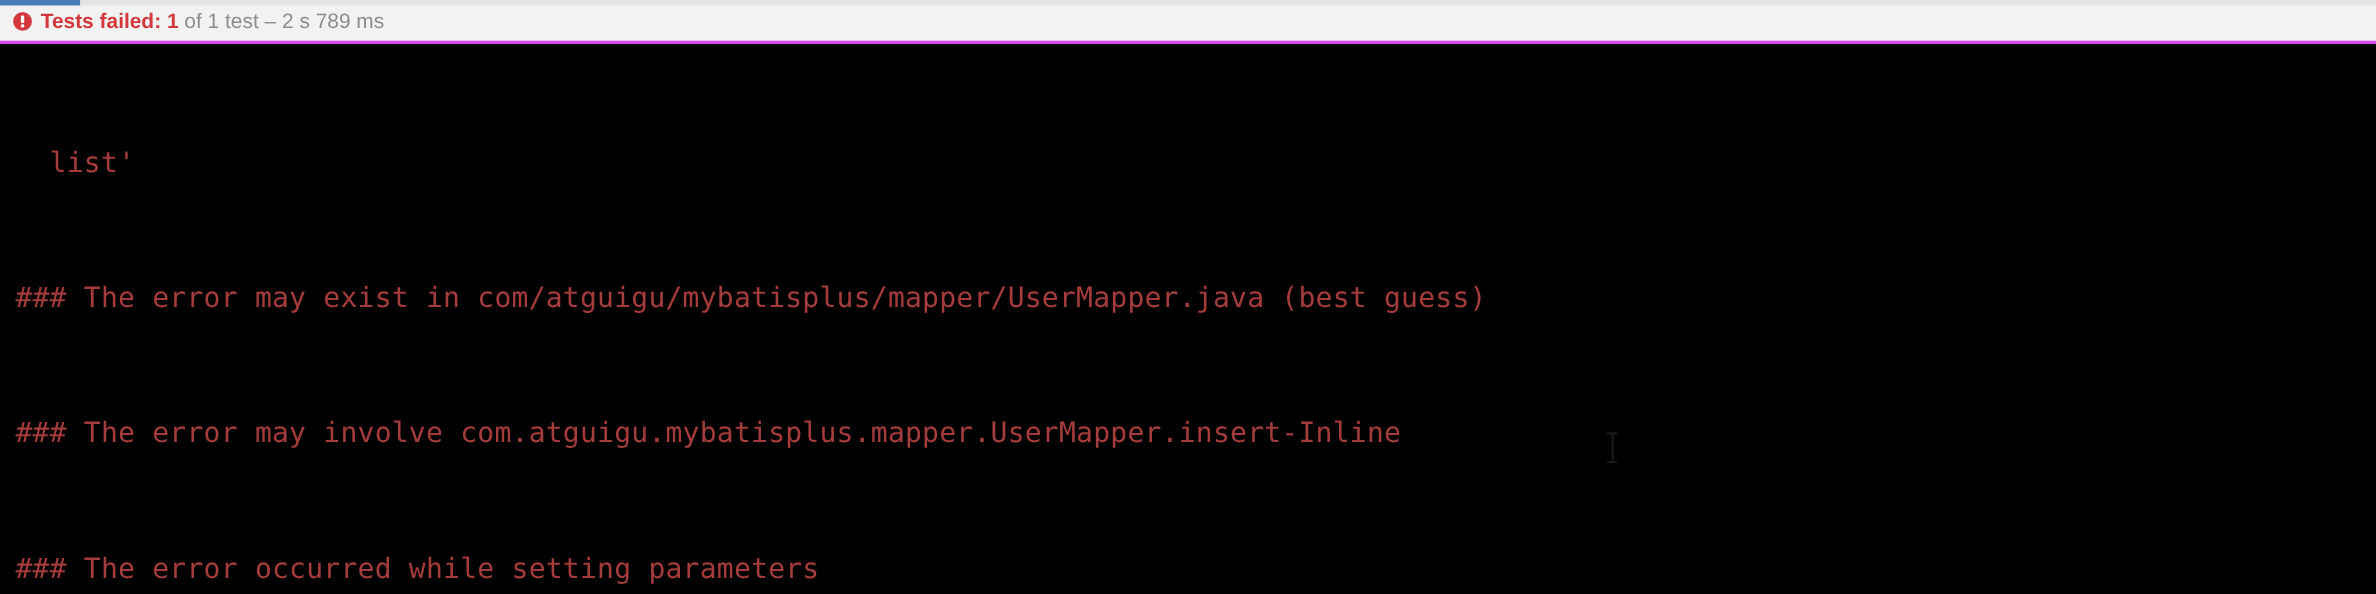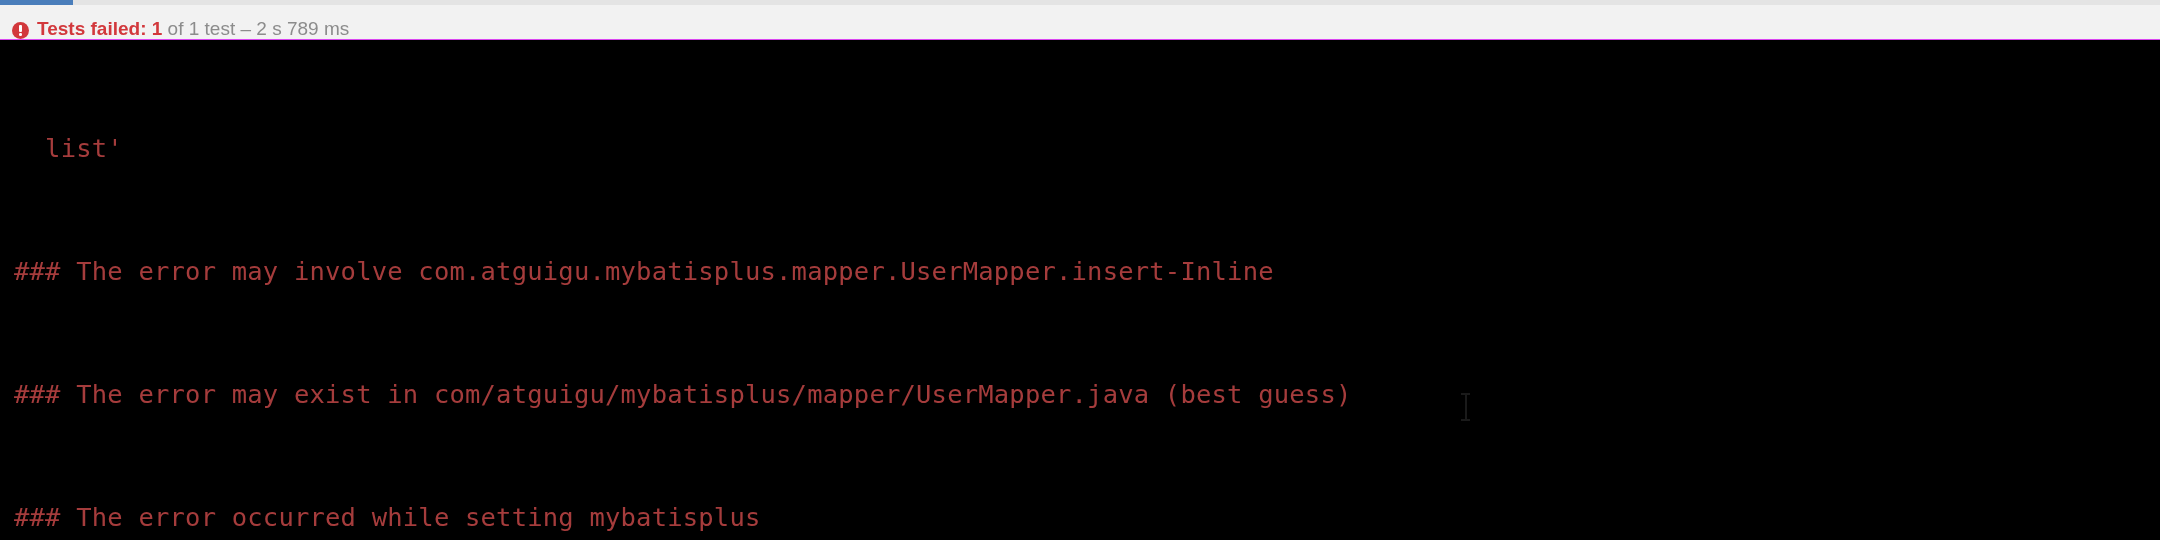--- a/index.html
+++ b/index.html
@@ -25,23 +25,23 @@
     flex-direction: column;
     box-sizing: border-box;
   }
 
   
   .status-bar {
     position: relative;
     height: 40px;
     min-height: 40px;
     background: #f2f2f2;
-    border-bottom: 1px solid #d946ef;
+    border-bottom: 3px solid #d946ef;
     display: flex;
-    align-items: flex-end;
+    align-items: center;
     padding-left: 12px;
     box-sizing: border-box;
   }
   
   .tab-accent {
     position: absolute;
     left: 0;
     top: 0;
     width: 73px;
     height: 5px;
@@ -167,23 +167,23 @@
     <div class="tab-accent-trail"></div>
 
     <div class="error-icon"></div>
 
     <div class="status-text"><span class="fail-label">Tests failed:</span><span> </span><span class="fail-count">1</span><span class="muted"> of 1 test – 2 s 789 ms</span></div>
   </div>
 
   <div class="console">
     <div class="console-lines">
       <div class="console-line">  list'</div>
+      <div class="console-line">### The error may exist in com/atguigu/mybatisplus/mapper/UserMapper.java (best guess)</div>
       <div class="console-line">### The error may involve com.atguigu.mybatisplus.mapper.UserMapper.insert-Inline</div>
-      <div class="console-line">### The error may exist in com/atguigu/mybatisplus/mapper/UserMapper.java (best guess)</div>
-      <div class="console-line">### The error occurred while setting mybatisplus</div>
+      <div class="console-line">### The error occurred while setting parameters</div>
       
       
       
       
     </div>
 
     <div class="text-caret">
       <div class="cap-top"></div>
       <div class="stem"></div>
       <div class="cap-bot"></div>

